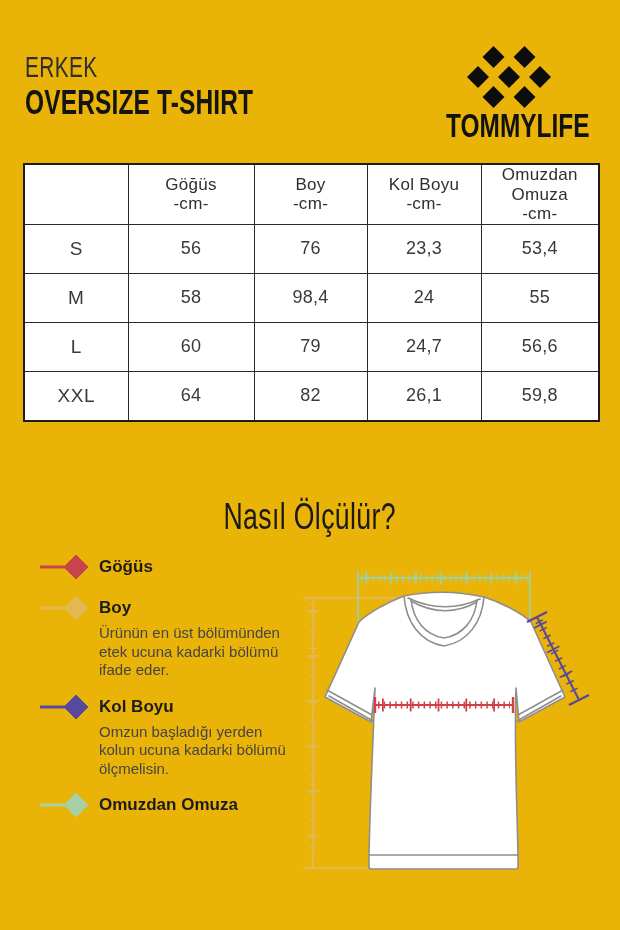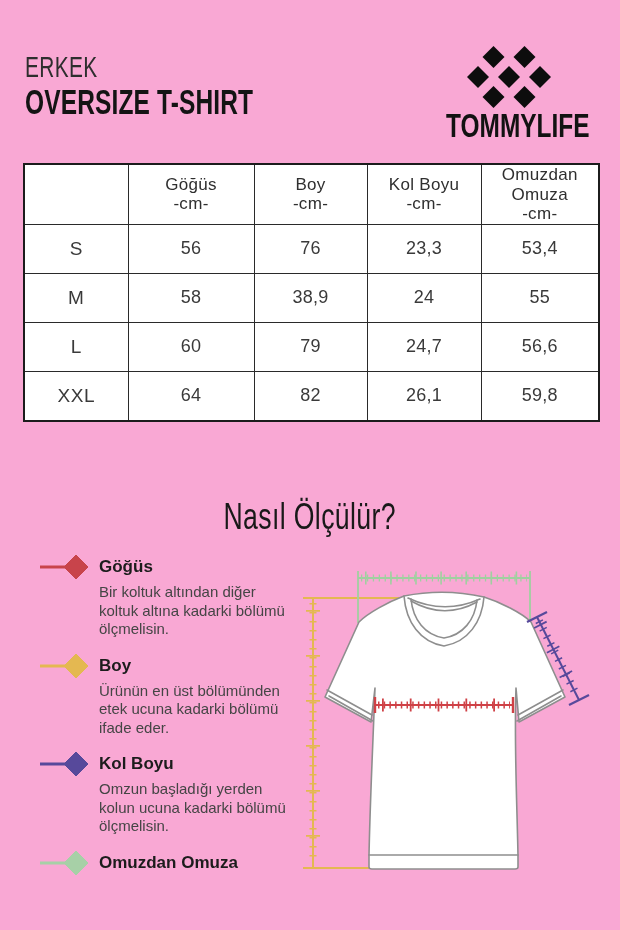--- a/index.html
+++ b/index.html
@@ -1,16 +1,16 @@
 <!DOCTYPE html>
 <html><head>
 <meta charset="utf-8">
 <style>
   html,body{margin:0;padding:0;background:#fff;}
-  .page{position:relative;width:620px;height:930px;background:#f9a8d4;overflow:hidden;
+  .page{position:relative;width:620px;height:930px;background:#eab308;overflow:hidden;
         font-family:"Liberation Sans",sans-serif;color:#222;}
 
   
   .hdr-left{position:absolute;left:25px;top:52px;}
   .cat{font-size:29px;font-weight:400;color:#2e2e2e;letter-spacing:.5px;
        transform:scaleX(.72);transform-origin:0 0;white-space:nowrap;line-height:1.05;}
   .prod{font-size:35px;font-weight:700;color:#141414;letter-spacing:.2px;
         transform:scaleX(.70);transform-origin:0 0;white-space:nowrap;line-height:1.05;margin-top:2px;}
   .logo-wrap{position:absolute;right:26px;top:46px;width:170px;}
   .logo-diamonds{display:block;margin:0 auto;}
@@ -107,21 +107,21 @@
     <tr>
       <td class="dark sz">S</td>
       <td>56</td>
       <td>76</td>
       <td>23,3</td>
       <td>53,4</td>
     </tr>
     <tr>
       <td class="dark sz">M</td>
       <td>58</td>
-      <td>38,9</td>
+      <td>98,4</td>
       <td>24</td>
       <td>55</td>
     </tr>
     <tr>
       <td class="dark sz">L</td>
       <td>60</td>
       <td>79</td>
       <td>24,7</td>
       <td>56,6</td>
     </tr>
@@ -142,21 +142,20 @@
   <div class="legend">
 
     <div class="leg-item">
       <div class="leg-head">
         <svg class="leg-marker" width="50" height="28" viewBox="0 0 50 28">
           <line class="mk-red" x1="0" y1="14" x2="27" y2="14" stroke-width="3"></line>
           <path class="mk-red" d="M36 2 L48 14 L36 26 L24 14 Z"></path>
         </svg>
         <div class="leg-name">Göğüs</div>
       </div>
-      <div class="leg-desc">Bir koltuk altından diğer koltuk altına kadarki bölümü ölçmelisin.</div>
     </div>
 
     <div class="leg-item">
       <div class="leg-head">
         <svg class="leg-marker" width="50" height="28" viewBox="0 0 50 28">
           <line class="mk-yellow" x1="0" y1="14" x2="27" y2="14" stroke-width="3"></line>
           <path class="mk-yellow" d="M36 2 L48 14 L36 26 L24 14 Z"></path>
         </svg>
         <div class="leg-name">Boy</div>
       </div>

